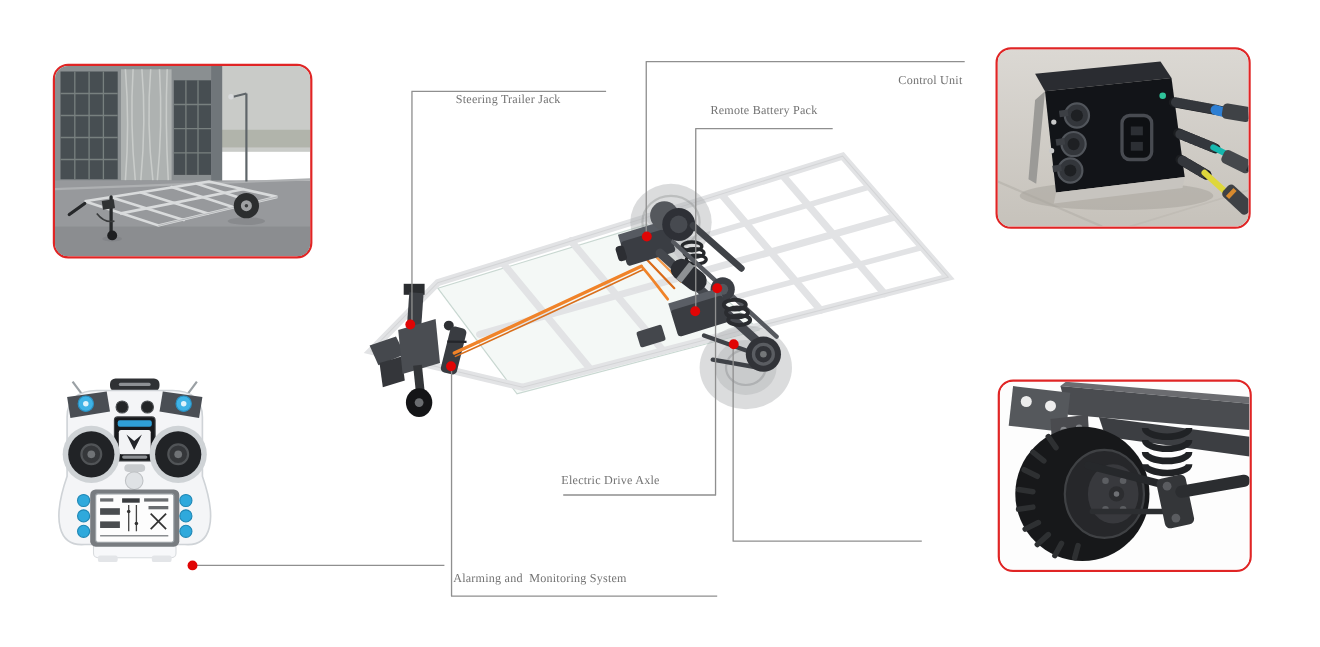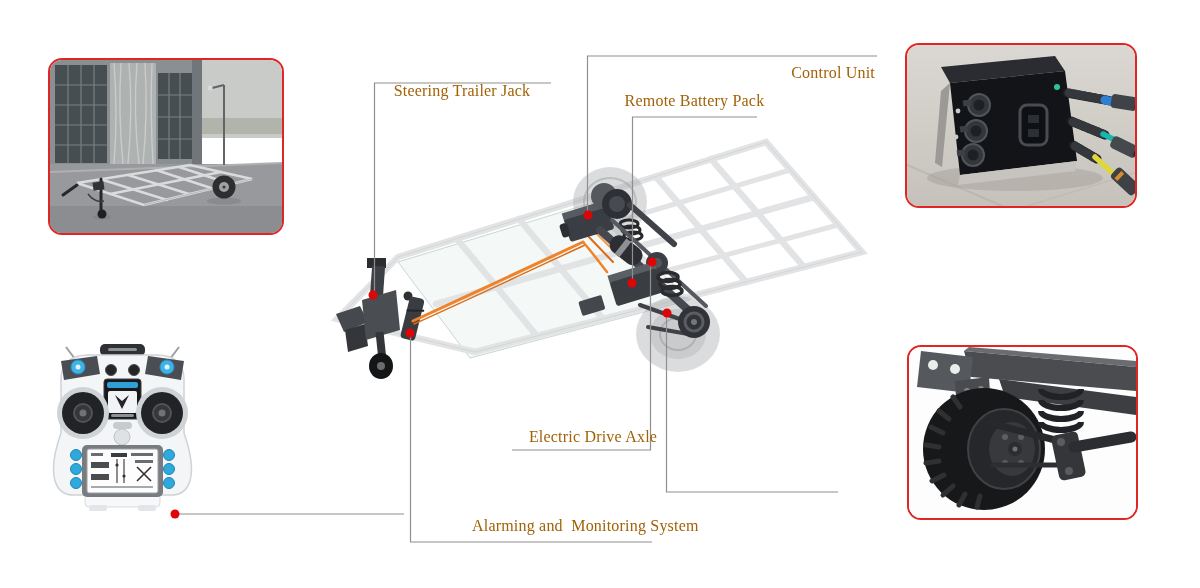--- a/index.html
+++ b/index.html
@@ -3,21 +3,21 @@
 <meta charset="utf-8">
 <style>
   html,body{margin:0;padding:0;background:#fff;}
   .canvas{position:relative;width:1200px;height:588px;background:#ffffff;overflow:hidden;
           font-family:"Liberation Serif",serif;}
   .figure{position:absolute;border:2px solid #e02525;border-radius:14px;overflow:hidden;
           background:#fff;box-sizing:border-box;z-index:1;}
   .figure.noborder{border:none;border-radius:0;background:transparent;}
   .figure svg{display:block;}
   #overlay{position:absolute;left:0;top:0;z-index:2;pointer-events:none;}
-  .label{position:absolute;color:#a16207;font-size:16px;line-height:22px;
+  .label{position:absolute;color:#737373;font-size:11px;line-height:22px;
          letter-spacing:.2px;white-space:pre;z-index:3;}
   .label.center{text-align:center;}
   .label.right{text-align:right;}
   .label span{display:block;}
 </style>
 </head>
 <body>
 
 <div class="canvas">
 
@@ -400,19 +400,19 @@
   </svg>
 
   <div class="label center" style="left:342px;top:36px;width:240px;">
     <span>Steering Trailer Jack</span>
   </div>
 
   <div class="label right" style="left:704px;top:62px;width:171px;">Control Unit</div>
 
   <div class="label center" style="left:607px;top:90px;width:175px;">Remote Battery Pack</div>
 
-  <div class="label center" style="left:518px;top:426px;width:150px;">Electric Drive Axle</div>
-
-
-  <div class="label" style="left:424px;top:515px;padding-left:48px;">Alarming and  Monitoring System</div>
+  <div class="label center" style="left:480px;top:426px;width:150px;">Electric Drive Axle</div>
+
+
+  <div class="label" style="left:412px;top:515px;">Alarming and  Monitoring System</div>
 
 
 </div>
 
 </body></html>

